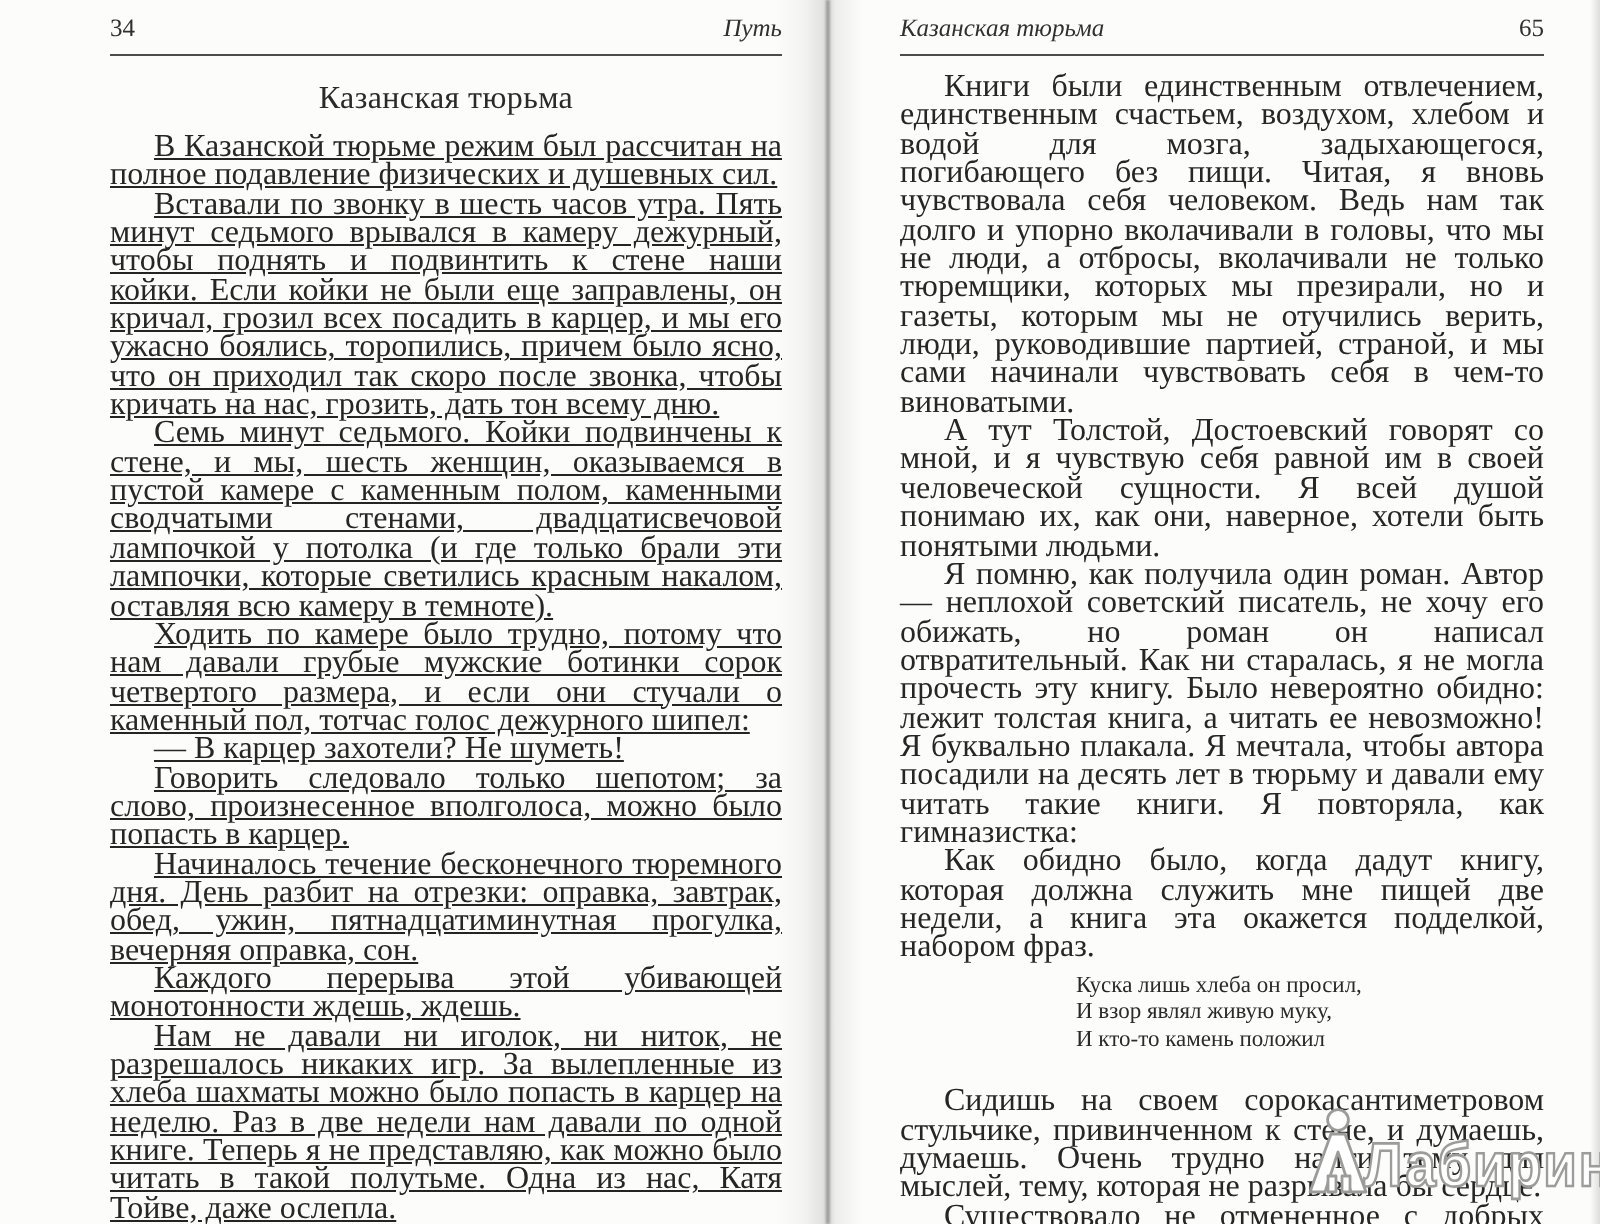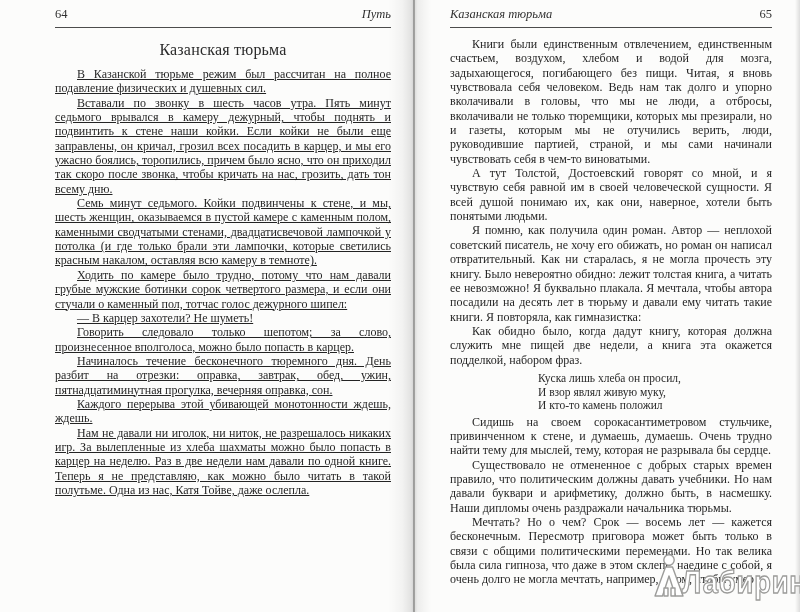--- a/index.html
+++ b/index.html
@@ -58,28 +58,28 @@
     font-size: 16px; font-weight: normal;
     text-align: center;
     margin: 13px 0 8px 0;
     color: #2a2a2a;
     letter-spacing: 0.2px;
   }
 
   .bodytext { margin-top: 9px; }
   .page p {
     margin: 0;
-    font-size: 12px;
+    font-size: 16px;
     line-height: 14.35px;
     text-align: justify;
     text-indent: 22px;
     color: #262626;
   }
   .poem {
-    margin: 5px 0 2px 88px;
+    margin: 5px 0 17px 88px;
     font-size: 11.5px;
     line-height: 13.6px;
     color: #2a2a2a;
   }
   .poem div { white-space: nowrap; }
 
   .watermark {
     position: absolute;
     left: 648px; top: 552px;
     display: flex; align-items: flex-end;
@@ -104,21 +104,21 @@
 </head>
 <body>
 
 <div class="book">
   <div class="gutter"></div>
   <div class="gutter-line"></div>
   <div class="edge-right"></div>
 
   <div class="page page-left">
     <div class="running-head">
-      <span>64</span>
+      <span>34</span>
       <span class="italic">Путь</span>
     </div>
     <div class="chapter-title">Казанская тюрьма</div>
     <div class="bodytext" style="margin-top:0;text-decoration:underline;">
       <p>В Казанской тюрьме режим был рассчитан на полное подавление физических и душевных сил.</p>
       <p>Вставали по звонку в шесть часов утра. Пять минут седьмого врывался в камеру дежурный, чтобы поднять и подвинтить к стене наши койки. Если койки не были еще заправлены, он кричал, грозил всех посадить в карцер, и мы его ужасно боялись, торопились, причем было ясно, что он приходил так скоро после звонка, чтобы кричать на нас, грозить, дать тон всему дню.</p>
       <p>Семь минут седьмого. Койки подвинчены к стене, и мы, шесть женщин, оказываемся в пустой камере с каменным полом, каменными сводчатыми стенами, двадцатисвечовой лампочкой у потолка (и где только брали эти лампочки, которые светились красным накалом, оставляя всю камеру в темноте).</p>
       <p>Ходить по камере было трудно, потому что нам давали грубые мужские ботинки сорок четвертого размера, и если они стучали о каменный пол, тотчас голос дежурного шипел:</p>
       <p>— В карцер захотели? Не шуметь!</p>
       <p>Говорить следовало только шепотом; за слово, произнесенное вполголоса, можно было попасть в карцер.</p>

